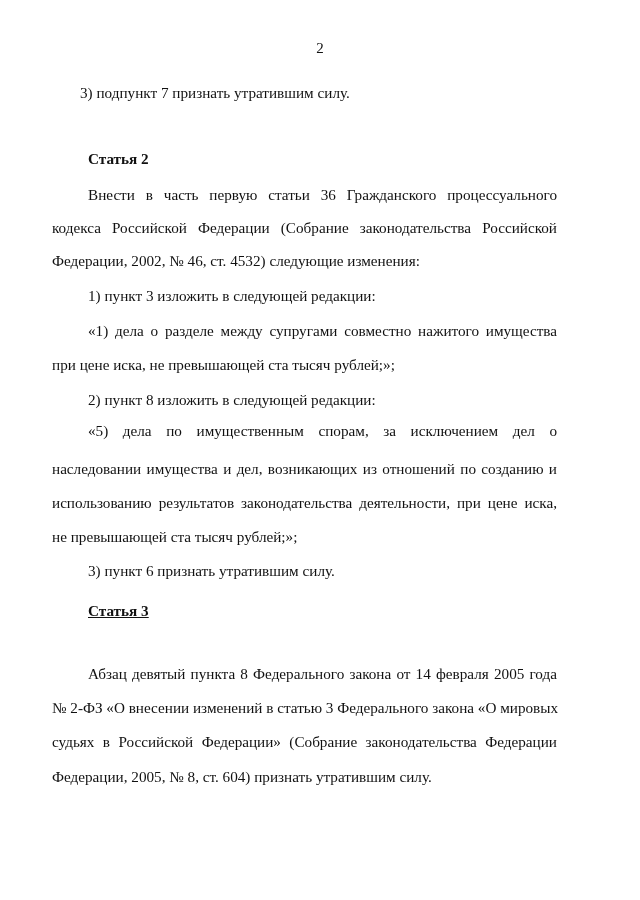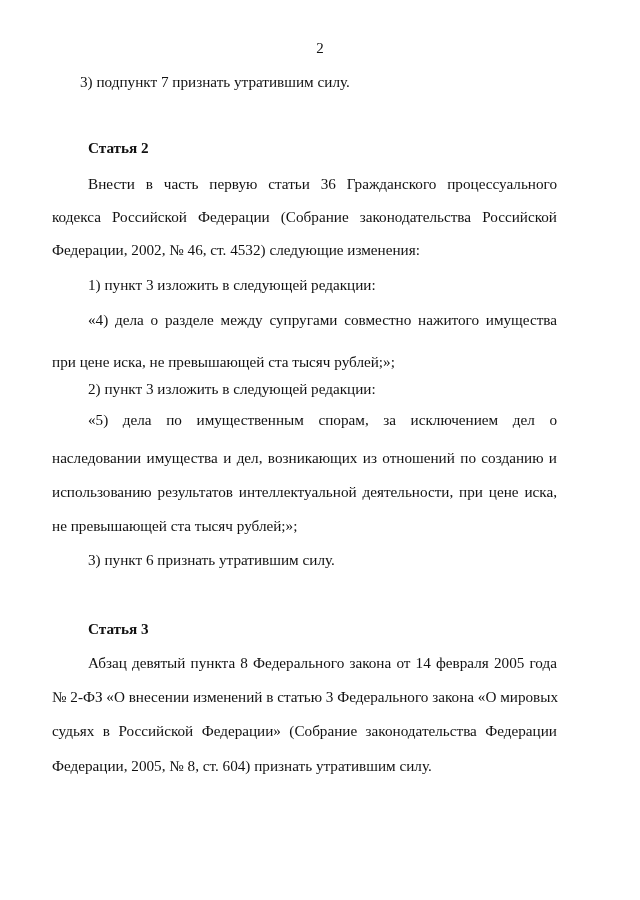--- a/index.html
+++ b/index.html
@@ -24,20 +24,21 @@
       text-align: center;
       font-size: 15px;
       line-height: 20px;
     }
     .line {
       position: absolute;
       left: 52px;
       width: 505px;
       line-height: 20px;
       white-space: nowrap;
+      margin-top: 11px;
     }
     .justify {
       text-align: justify;
       text-align-last: justify;
     }
     .indent { left: 88px; width: 469px; }
     .item-first { left: 80px; }
     .heading {
       font-weight: bold;
       left: 88px;
@@ -52,31 +53,31 @@
 
   <div class="line item-first" style="top:72px;">3)  подпункт 7 признать утратившим силу.</div>
 
   <div class="line heading" style="top:138px;">Статья 2</div>
 
   <div class="line indent justify" style="top:174px;">Внести в часть первую статьи 36 Гражданского процессуального</div>
   <div class="line justify" style="top:207px;">кодекса Российской Федерации (Собрание законодательства Российской</div>
   <div class="line" style="top:240px;">Федерации, 2002, № 46, ст. 4532) следующие изменения:</div>
 
   <div class="line indent" style="top:275px;">1) пункт 3 изложить в следующей редакции:</div>
-  <div class="line indent justify" style="top:310px;">«4) дела о разделе между супругами совместно нажитого имущества</div>
-  <div class="line" style="top:352px;">при цене иска, не превышающей ста тысяч рублей;»;</div>
+  <div class="line indent justify" style="top:310px;">«1) дела о разделе между супругами совместно нажитого имущества</div>
+  <div class="line" style="top:344px;">при цене иска, не превышающей ста тысяч рублей;»;</div>
 
-  <div class="line indent" style="top:379px;">2) пункт 3 изложить в следующей редакции:</div>
+  <div class="line indent" style="top:379px;">2) пункт 8 изложить в следующей редакции:</div>
   <div class="line indent justify" style="top:410px;">«5) дела по имущественным спорам, за исключением дел о</div>
   <div class="line justify" style="top:448px;">наследовании имущества и дел, возникающих из отношений по созданию и</div>
-  <div class="line justify" style="top:482px;">использованию результатов интеллектуальной деятельности, при цене иска,</div>
+  <div class="line justify" style="top:482px;">использованию результатов законодательства деятельности, при цене иска,</div>
   <div class="line" style="top:516px;">не превышающей ста тысяч рублей;»;</div>
 
   <div class="line indent" style="top:550px;">3) пункт 6 признать утратившим силу.</div>
 
-  <div class="line heading" style="top:619px;">Статья 3</div>
+  <div class="line heading" style="top:590px;text-decoration:underline;">Статья 3</div>
 
   <div class="line indent justify" style="top:653px;">Абзац девятый пункта 8 Федерального закона от 14 февраля 2005 года</div>
   <div class="line justify" style="top:687px;">№ 2-ФЗ «О внесении изменений в статью 3 Федерального закона «О мировых</div>
   <div class="line justify" style="top:721px;">судьях в Российской Федерации» (Собрание законодательства Федерации</div>
   <div class="line" style="top:756px;">Федерации, 2005, № 8, ст. 604) признать утратившим силу.</div>
 
 </div>
 
 </body></html>

